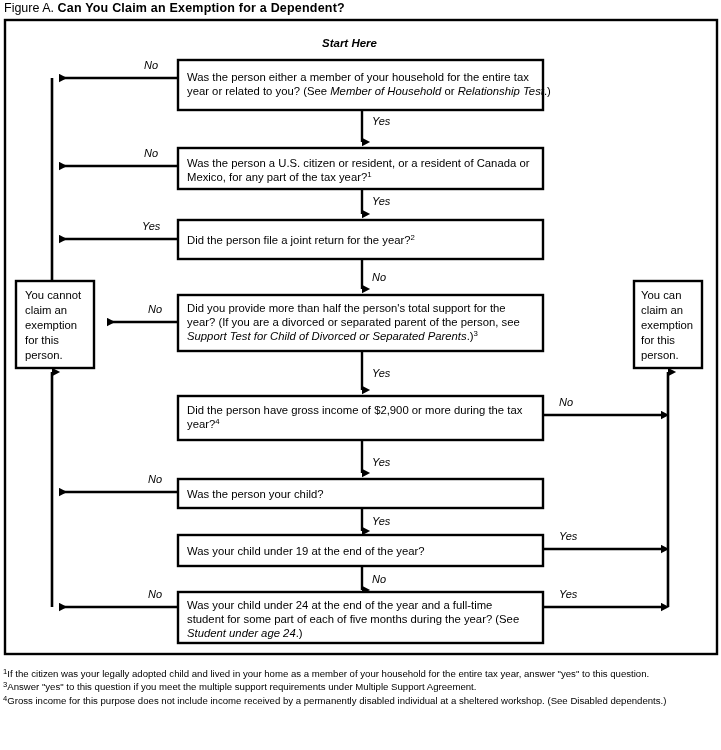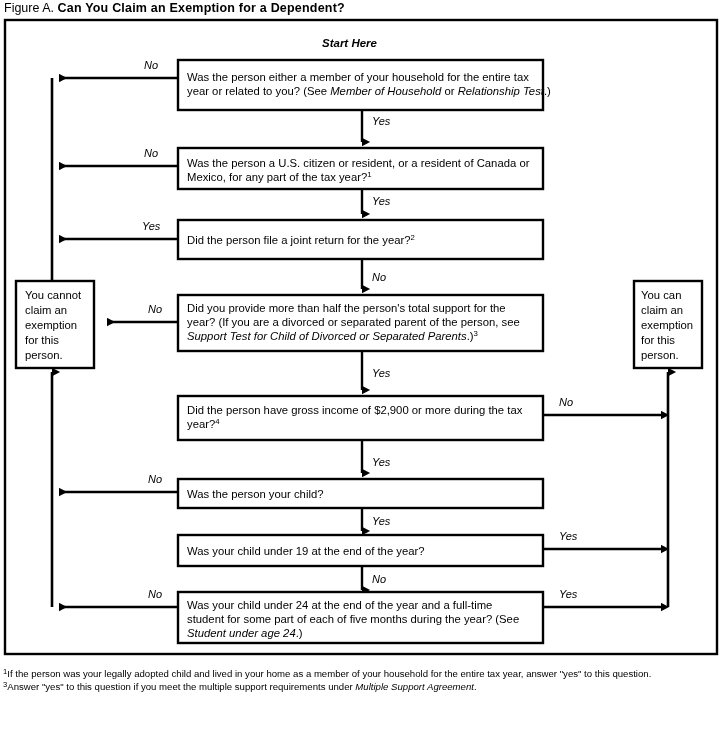--- a/index.html
+++ b/index.html
@@ -76,21 +76,20 @@
     margin: 0 0 0.5px 0;
     padding-left: 7px;
     text-indent: -7px;
   }
   .footnote sup {
     font-size: 7.6px;
     vertical-align: 0.45em;
     line-height: 0;
   }
   .footnote .it {
-    font-style: italic;
   }
 </style>
 </head>
 <body>
 
 <div id="page">
 
   <div class="fig-title">
     <span class="lead">Figure A.</span>
     <span class="bold">Can You Claim an Exemption for a Dependent?</span>
@@ -200,17 +199,18 @@
     <text class="outcome-text" x="25" y="359">person.</text>
 
     <text class="outcome-text" x="641" y="299">You can</text>
     <text class="outcome-text" x="641" y="314">claim an</text>
     <text class="outcome-text" x="641" y="329">exemption</text>
     <text class="outcome-text" x="641" y="344">for this</text>
     <text class="outcome-text" x="641" y="359">person.</text>
   </svg>
 
   <div class="footnotes">
-    <p class="footnote"><sup>1</sup><span>If the person was your legally adopted child and lived in your home as a member of your household for the entire tax year, answer "yes" to this question.</span></p>
+    <p class="footnote"><sup>1</sup><span>If the citizen was your legally adopted child and lived in your home as a member of your household for the entire tax year, answer "yes" to this question.</span></p>
     <p class="footnote"><sup>3</sup><span>Answer "yes" to this question if you meet the multiple support requirements under </span><span class="it">Multiple Support Agreement</span><span>.</span></p>
+    <p class="footnote"><sup>4</sup><span>Gross income for this purpose does not include income received by a permanently disabled individual at a sheltered workshop. (See </span><span class="it">Disabled dependents</span><span>.)</span></p>
   </div>
 
 </div>
 
 </body></html>

